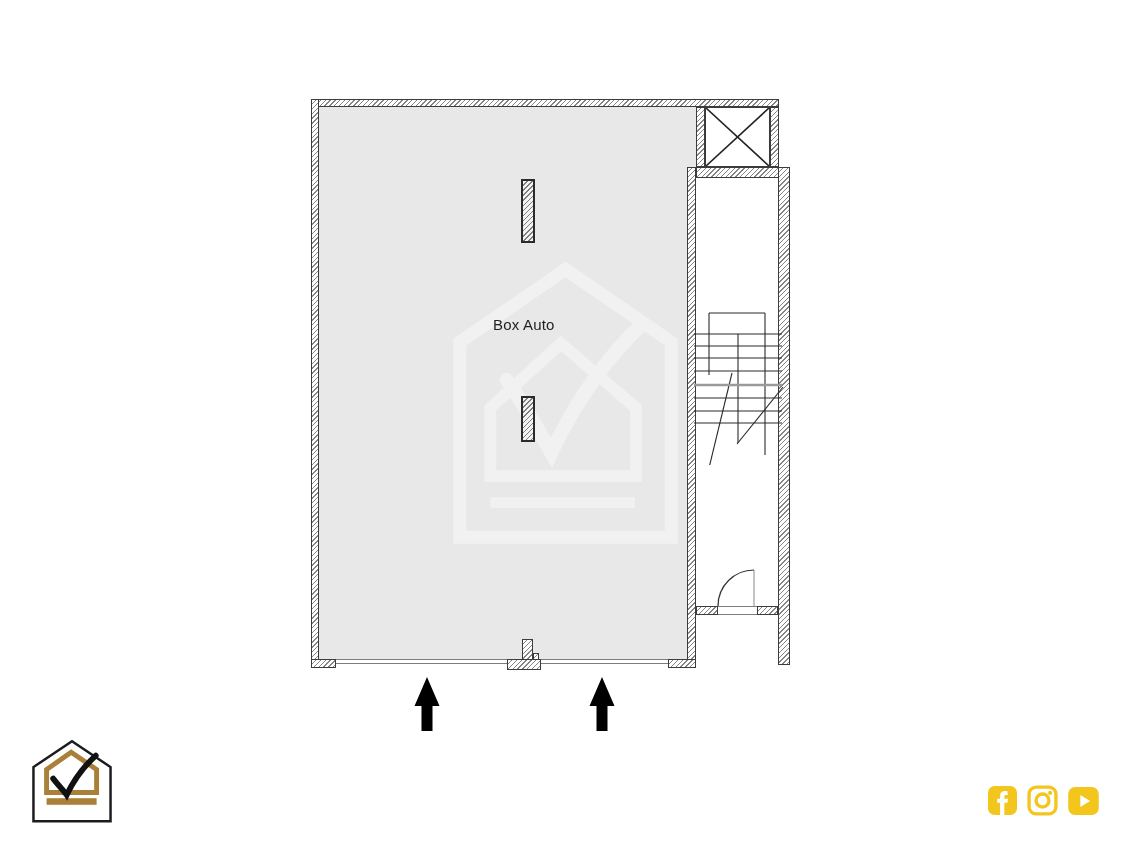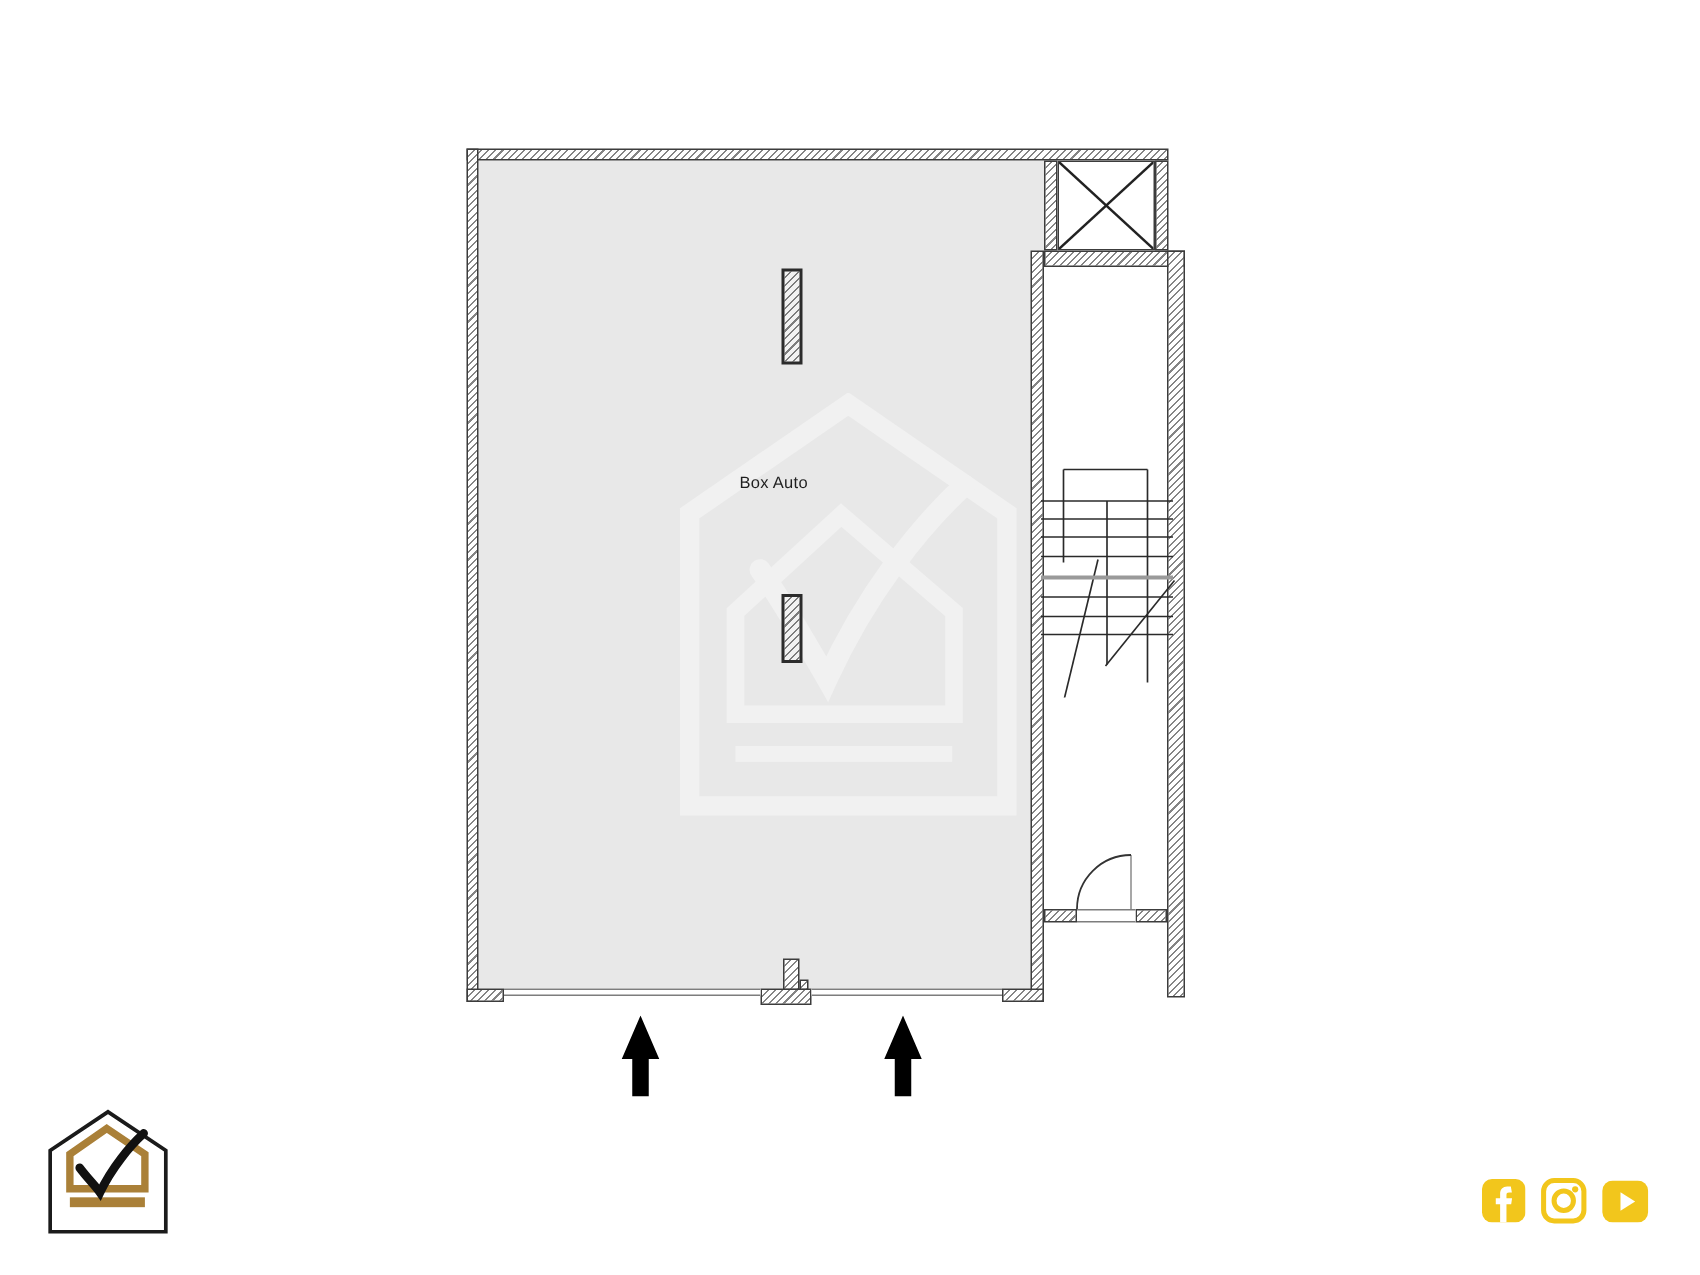--- a/index.html
+++ b/index.html
@@ -11,21 +11,21 @@
         background:repeating-linear-gradient(135deg,#ffffff 0px,#ffffff 2.4px,#858585 2.4px,#858585 3.4px);
         border:1px solid #3c3c3c;}
   .room-fill{position:absolute;left:319px;top:107px;width:377px;height:552px;background:#e8e8e8;}
   .pillar{position:absolute;box-sizing:border-box;
         background:repeating-linear-gradient(135deg,#f2f2f2 0px,#f2f2f2 2.6px,#7d7d7d 2.6px,#7d7d7d 3.6px);
         border:2px solid #2b2b2b;}
   .opening{position:absolute;box-sizing:border-box;background:#ffffff;
         border-top:1px solid #7d7d7d;border-bottom:1px solid #7d7d7d;}
   .shaft{position:absolute;left:705px;top:107px;width:65px;height:60px;background:#ffffff;
         box-sizing:border-box;border:1px solid #3c3c3c;}
-  .room-label{position:absolute;left:493px;top:316px;font-size:11px;color:#1f1f1f;letter-spacing:.2px;}
+  .room-label{position:absolute;left:493px;top:316px;font-size:15px;color:#1f1f1f;letter-spacing:.2px;}
   .social-row{position:absolute;left:988px;top:785px;display:flex;align-items:center;gap:10px;}
   svg{display:block;}
 </style>
 </head>
 <body>
 
 <div class="canvas">
 
   <div class="room-fill"></div>
 

